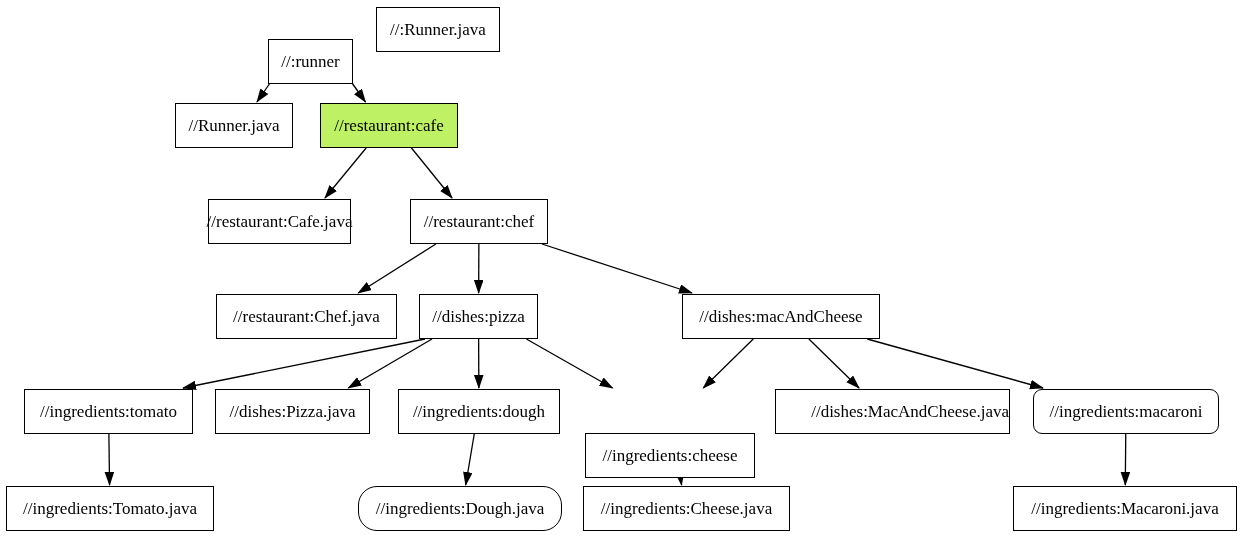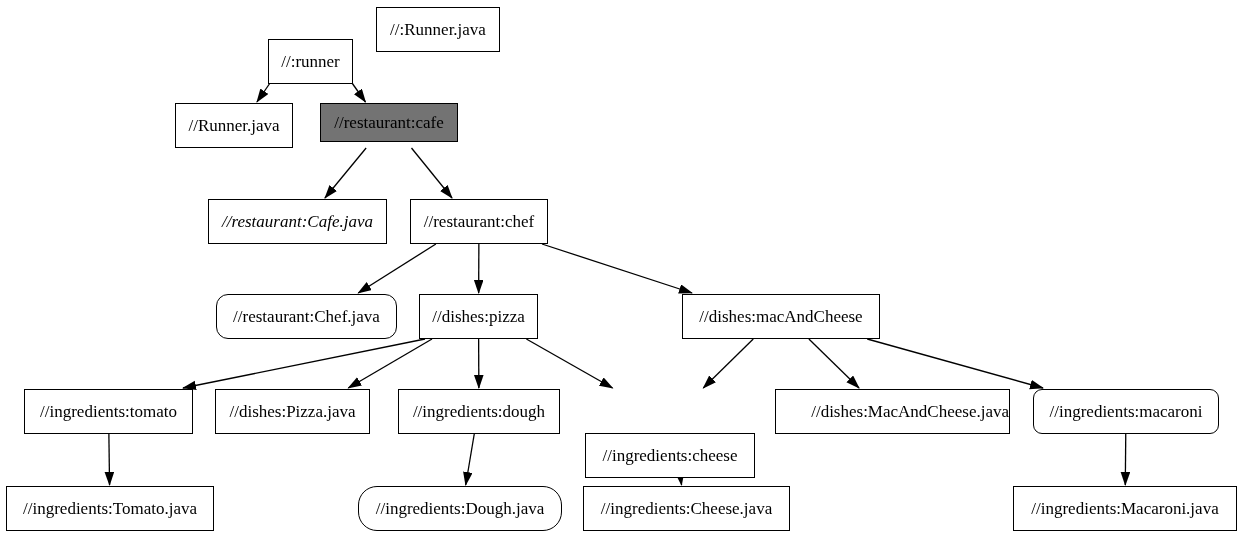--- a/index.html
+++ b/index.html
@@ -71,30 +71,30 @@
   <div id="node-layer">
       <div class="node" style="left: 268px; top: 7px; width: 85px; height: 45px; border-color: rgb(0, 0, 0); background: rgb(255, 255, 255); margin-top: 32px;">
         <span>//:runner</span>
       </div>
       <div class="node" style="left: 376px; top: 7px; width: 124px; height: 45px; border-color: rgb(0, 0, 0); background: rgb(255, 255, 255);">
         <span>//:Runner.java</span>
       </div>
       <div class="node" style="left: 175px; top: 103px; width: 118px; height: 45px; border-color: rgb(0, 0, 0); background: rgb(255, 255, 255);">
         <span>//Runner.java</span>
       </div>
-      <div class="node" style="left: 320px; top: 103px; width: 138px; height: 39px; border-color: rgb(0, 0, 0); background: #737373;">
+      <div class="node" style="left: 320px; top: 103px; width: 138px; height: 45px; border-color: rgb(0, 0, 0); background: #bef264;">
         <span>//restaurant:cafe</span>
       </div>
-      <div class="node" style="left: 208px; top: 199px; width: 179px; height: 45px; border-color: rgb(0, 0, 0); background: rgb(255, 255, 255); font-style: italic;">
+      <div class="node" style="left: 208px; top: 199px; width: 143px; height: 45px; border-color: rgb(0, 0, 0); background: rgb(255, 255, 255);">
         <span>//restaurant:Cafe.java</span>
       </div>
       <div class="node" style="left: 410px; top: 199px; width: 138px; height: 45px; border-color: rgb(0, 0, 0); background: rgb(255, 255, 255);">
         <span>//restaurant:chef</span>
       </div>
-      <div class="node" style="left: 216px; top: 294px; width: 181px; height: 45px; border-color: rgb(0, 0, 0); background: rgb(255, 255, 255); border-radius: 12px;">
+      <div class="node" style="left: 216px; top: 294px; width: 181px; height: 45px; border-color: rgb(0, 0, 0); background: rgb(255, 255, 255);">
         <span>//restaurant:Chef.java</span>
       </div>
       <div class="node" style="left: 419px; top: 294px; width: 119px; height: 45px; border-color: rgb(0, 0, 0); background: rgb(255, 255, 255);">
         <span>//dishes:pizza</span>
       </div>
       <div class="node" style="left: 682px; top: 294px; width: 198px; height: 45px; border-color: rgb(0, 0, 0); background: rgb(255, 255, 255); justify-content: center;">
         <span>//dishes:macAndCheese</span>
       </div>
       <div class="node" style="left: 24px; top: 389px; width: 169px; height: 45px; border-color: rgb(0, 0, 0); background: rgb(255, 255, 255);">
         <span>//ingredients:tomato</span>

